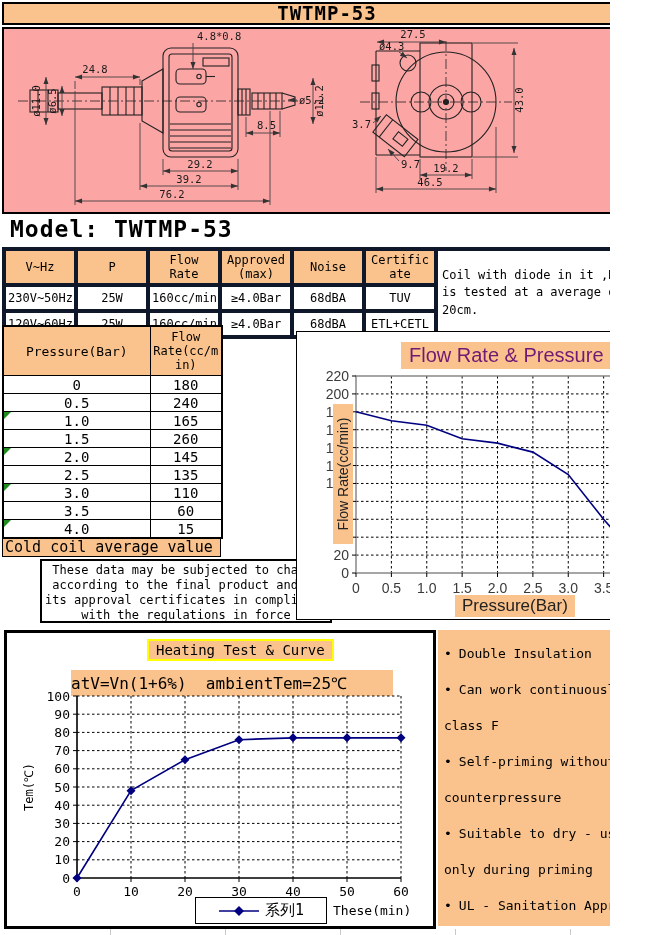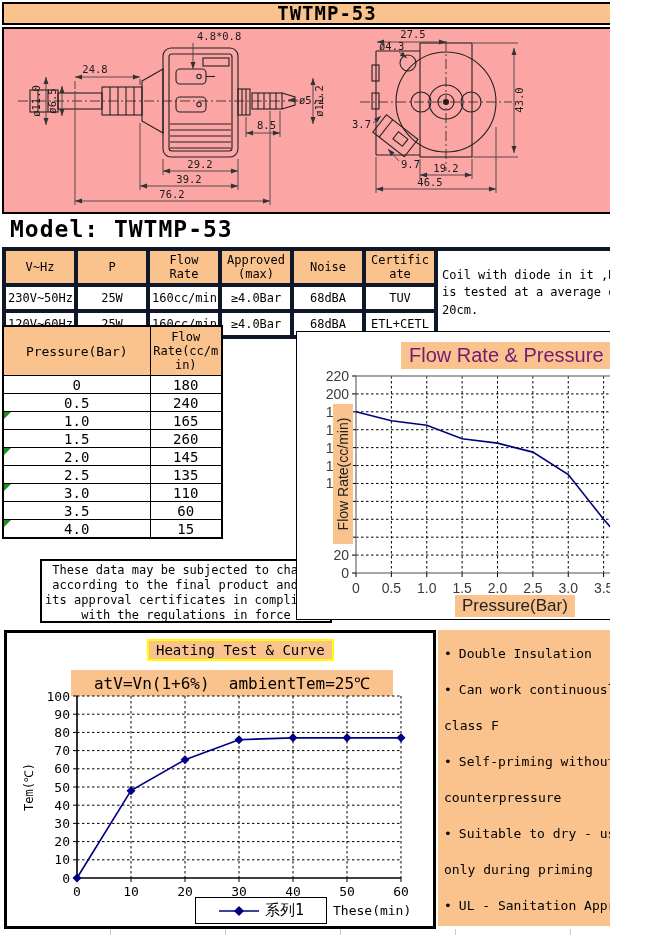--- a/index.html
+++ b/index.html
@@ -61,21 +61,21 @@
     font-family:"Liberation Sans","DejaVu Sans",sans-serif;font-size:14px;color:#222;}
   .flow-xlabel{position:absolute;left:158px;top:263px;background:var(--accent);
     font-family:"Liberation Sans","DejaVu Sans",sans-serif;font-size:17px;color:#222;padding:1px 7px;}
 
   
   .heating-box{position:absolute;left:4px;top:630px;width:432px;height:299px;box-sizing:border-box;
     border:3px solid #000;background:#fff;}
   .heat-title{position:absolute;left:140px;top:6px;background:var(--accent);border:2px solid var(--hl-border);
     font-size:14px;padding:1px 7px;}
   .heat-sub{position:absolute;left:64px;top:37px;width:322px;background:var(--accent);
-    font-size:16px;text-align:center;padding:2px 0;white-space:pre;}
+    font-size:16px;padding:2px 0;white-space:pre;}
   .heat-ylabel{position:absolute;left:-9px;top:146px;width:62px;height:16px;line-height:16px;text-align:center;
     transform:rotate(-90deg);font-size:12px;}
   .legend-box{position:absolute;left:188px;top:264px;width:132px;height:27px;box-sizing:border-box;
     border:1px solid #000;display:flex;align-items:center;justify-content:center;gap:5px;font-size:15px;}
   .time-label{position:absolute;left:326px;top:270px;font-size:13px;}
 
   
   .features-panel{position:absolute;left:438px;top:630px;width:216px;height:296px;box-sizing:border-box;
     background:var(--accent);padding:6px 2px 0 6px;}
   .feat{font-size:13px;line-height:36px;}
@@ -298,20 +298,21 @@
           <td>3.5</td>
           <td>60</td>
         </tr>
     <tr class="gm">
           <td>4.0</td>
           <td>15</td>
         </tr>
   </tbody>
     </table>
 
+  <div class="cold-coil">Cold coil average value</div>
 
   <div class="disclaimer">These data may be subjected to change according to the final product and to its approval certificates in compliance with the regulations in force</div>
 
   <div class="flow-chart-box">
     <svg id="flow-svg" width="353" height="287" viewBox="0 0 353 287">
         <line x1="94.375" x2="94.375" y1="44" y2="241" stroke="#000" stroke-width="1" stroke-dasharray="2.5,2.5" fill="none"></line>
         <line x1="129.75" x2="129.75" y1="44" y2="241" stroke="#000" stroke-width="1" stroke-dasharray="2.5,2.5" fill="none"></line>
         <line x1="165.125" x2="165.125" y1="44" y2="241" stroke="#000" stroke-width="1" stroke-dasharray="2.5,2.5" fill="none"></line>
         <line x1="200.5" x2="200.5" y1="44" y2="241" stroke="#000" stroke-width="1" stroke-dasharray="2.5,2.5" fill="none"></line>
         <line x1="235.875" x2="235.875" y1="44" y2="241" stroke="#000" stroke-width="1" stroke-dasharray="2.5,2.5" fill="none"></line>

